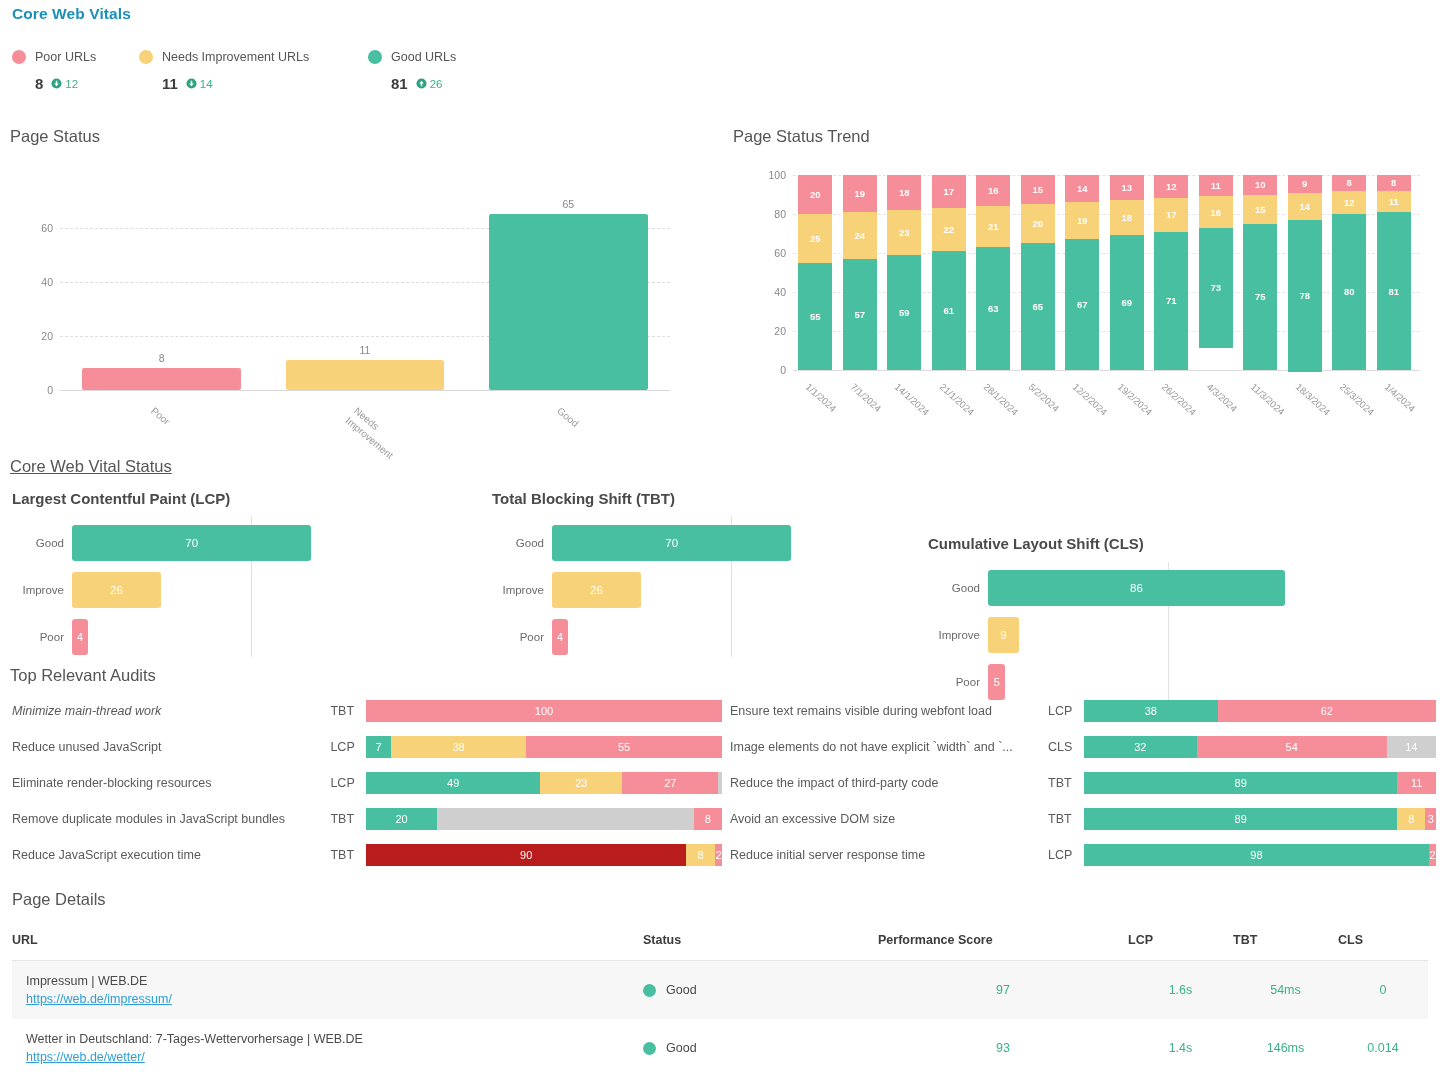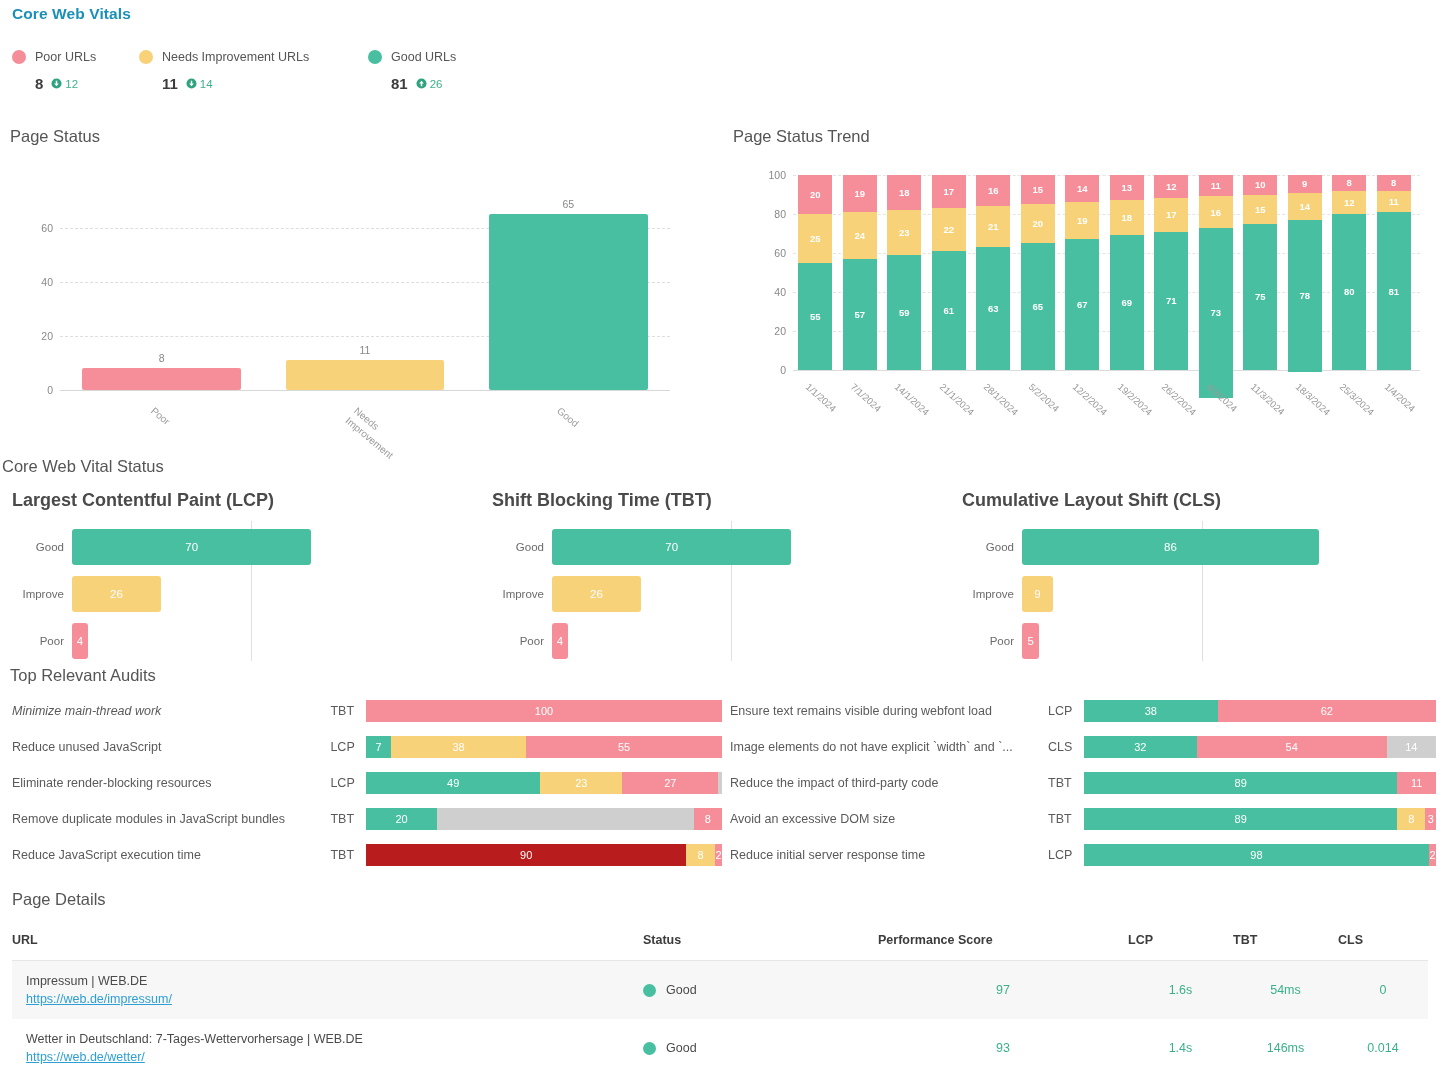--- a/index.html
+++ b/index.html
@@ -52,21 +52,21 @@
   .tr-grid { position:absolute; left:0; right:0; border-top:1px dashed #e4e4e4; }
   .tr-axis { position:absolute; left:0; right:0; border-top:1px solid #dcdcdc; }
   .tr-bar { position:absolute; bottom:0; }
   .tr-seg { position:relative; width:100%; display:flex; align-items:center; justify-content:center; }
   .tr-seg span { font-size:9.5px; color:#ffffff; font-weight:bold; }
   .tr-cat { position:absolute; top:100%; margin-top:7px; font-size:9.5px; color:#9a9a9a;
             transform-origin:left top; transform:rotate(42deg); white-space:nowrap; }
 
   
   .cwv-panel { position:absolute; top:490px; }
-  .cwv-heading { font-size:18px; font-weight:bold; color:#4a4a4a; margin-bottom:18px; }
+  .cwv-heading { font-size:15px; font-weight:bold; color:#4a4a4a; margin-bottom:18px; }
   .cwv-row { position:relative; height:36px; margin-bottom:11px; }
   .cwv-rowlabel { position:absolute; right:100%; margin-right:8px; top:50%;
                   transform:translateY(-50%); font-size:11.5px; color:#6b6b6b; white-space:nowrap; }
   .cwv-track { position:relative; height:100%; }
   .cwv-bar { position:absolute; left:0; top:0; height:100%; border-radius:3px;
              display:flex; align-items:center; justify-content:center; }
   .cwv-bar span { font-size:11.5px; color:#fff; }
   .cwv-gridline { position:absolute; top:-8px; width:1px; background:#e0e0e0; }
 
   
@@ -300,21 +300,21 @@
       </div>
     </div>
     <div class="tr-cat" style="left: 402.25px; top: 209px;">26/2/2024</div>
     <div class="tr-bar" style="left: 433.84px; width: 33.82px; height: 195px; bottom: 55px;">
       <div class="tr-seg" style="height: 21.45px; background: rgb(245, 142, 152);">
         <span>11</span>
       </div>
       <div class="tr-seg" style="height: 31.2px; background: rgb(248, 210, 121);">
         <span>16</span>
       </div>
-      <div class="tr-seg" style="height: 170px; background: rgb(72, 191, 160);">
+      <div class="tr-seg" style="height: 120px; background: rgb(72, 191, 160);">
         <span>73</span>
       </div>
     </div>
     <div class="tr-cat" style="left: 446.75px; top: 209px;">4/3/2024</div>
     <div class="tr-bar" style="left: 478.34px; width: 33.82px; height: 195px; bottom: 55px;">
       <div class="tr-seg" style="height: 19.5px; background: rgb(245, 142, 152);">
         <span>10</span>
       </div>
       <div class="tr-seg" style="height: 29.25px; background: rgb(248, 210, 121);">
         <span>15</span>
@@ -355,21 +355,21 @@
       <div class="tr-seg" style="height: 21.45px; background: rgb(248, 210, 121);">
         <span>11</span>
       </div>
       <div class="tr-seg" style="height: 157.95px; background: rgb(72, 191, 160);">
         <span>81</span>
       </div>
     </div>
     <div class="tr-cat" style="left: 624.75px; top: 209px;">1/4/2024</div>
   </div>
 
-<div class="sec-title" style="left:2px; top:457px;">Core Web Vital Status</div>
+<div class="sec-title" style="left:10px; top:457px;text-decoration:underline;">Core Web Vital Status</div>
 <div id="cwvPanels">
     <div class="cwv-panel" style="left: 12px; width: 385px;">
       <div class="cwv-heading">Largest Contentful Paint (LCP)</div>
       <div style="margin-left: 60px; position: relative;">
         <div class="cwv-gridline" style="left: 178.75px; height: 140px;"></div>
         <div class="cwv-row">
           <div class="cwv-rowlabel">Good</div>
           <div class="cwv-track" style="width: 325px;">
             <div class="cwv-bar" style="width: 239.474px; background: rgb(72, 191, 160);">
               <span>70</span>
@@ -388,21 +388,21 @@
           <div class="cwv-rowlabel">Poor</div>
           <div class="cwv-track" style="width: 325px;">
             <div class="cwv-bar" style="width: 16px; background: rgb(245, 142, 152);">
               <span>4</span>
             </div>
           </div>
         </div>
       </div>
     </div>
     <div class="cwv-panel" style="left: 492px; width: 385px;">
-      <div class="cwv-heading">Shift Blocking Time (TBT)</div>
+      <div class="cwv-heading">Total Blocking Shift (TBT)</div>
       <div style="margin-left: 60px; position: relative;">
         <div class="cwv-gridline" style="left: 178.75px; height: 140px;"></div>
         <div class="cwv-row">
           <div class="cwv-rowlabel">Good</div>
           <div class="cwv-track" style="width: 325px;">
             <div class="cwv-bar" style="width: 239.474px; background: rgb(72, 191, 160);">
               <span>70</span>
             </div>
           </div>
         </div>
@@ -417,21 +417,21 @@
         <div class="cwv-row">
           <div class="cwv-rowlabel">Poor</div>
           <div class="cwv-track" style="width: 325px;">
             <div class="cwv-bar" style="width: 16px; background: rgb(245, 142, 152);">
               <span>4</span>
             </div>
           </div>
         </div>
       </div>
     </div>
-    <div class="cwv-panel" style="left: 962px; width: 388px;">
+    <div class="cwv-panel" style="left: 928px; width: 388px; margin-top: 45px;">
       <div class="cwv-heading">Cumulative Layout Shift (CLS)</div>
       <div style="margin-left: 60px; position: relative;">
         <div class="cwv-gridline" style="left: 180.4px; height: 140px;"></div>
         <div class="cwv-row">
           <div class="cwv-rowlabel">Good</div>
           <div class="cwv-track" style="width: 328px;">
             <div class="cwv-bar" style="width: 296.926px; background: rgb(72, 191, 160);">
               <span>86</span>
             </div>
           </div>

